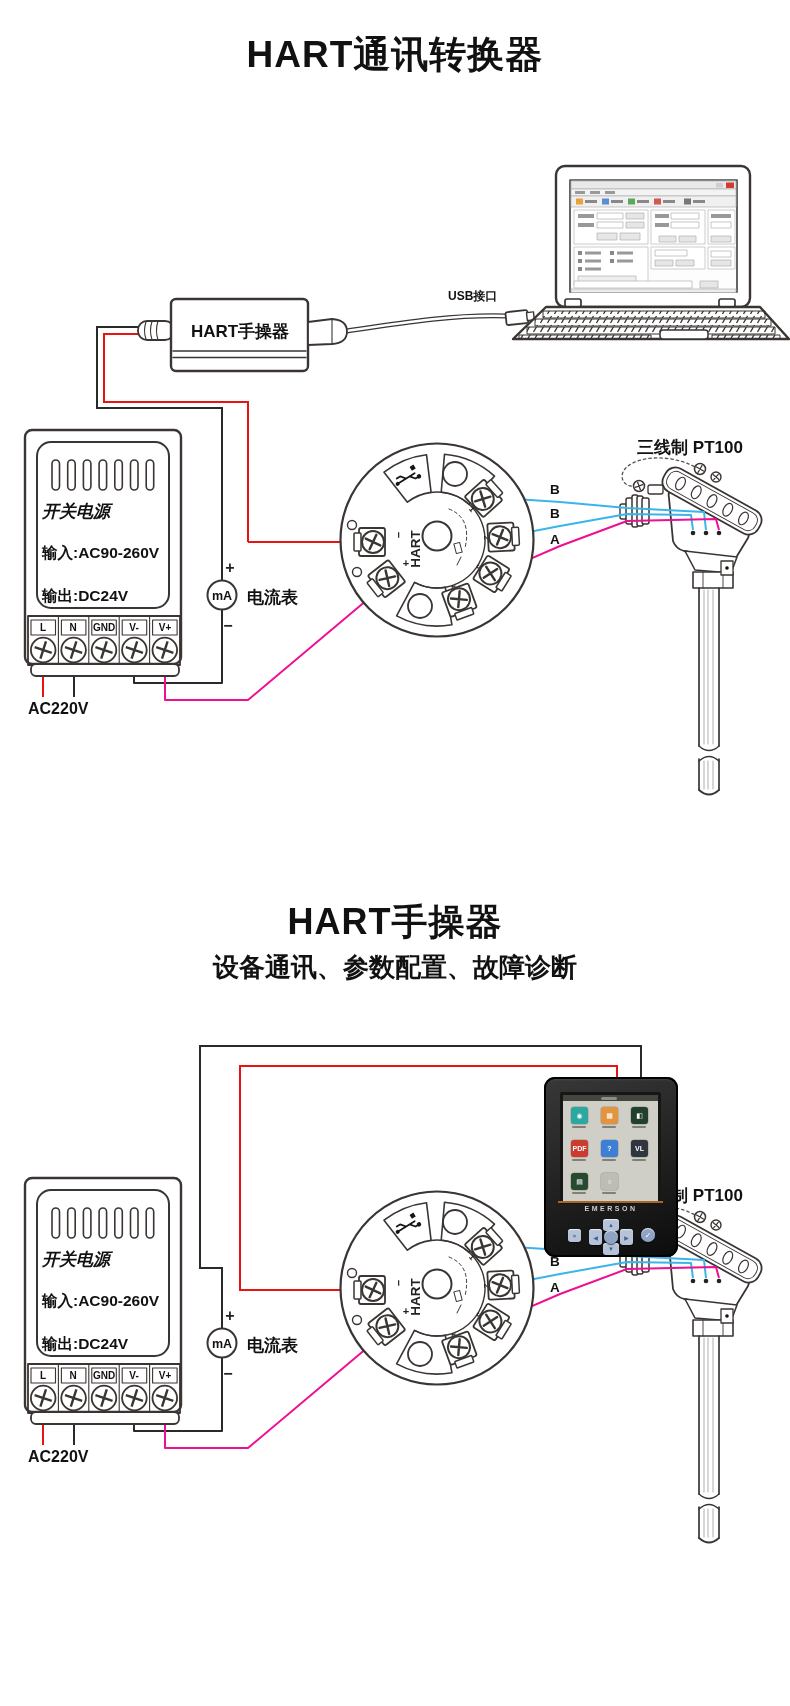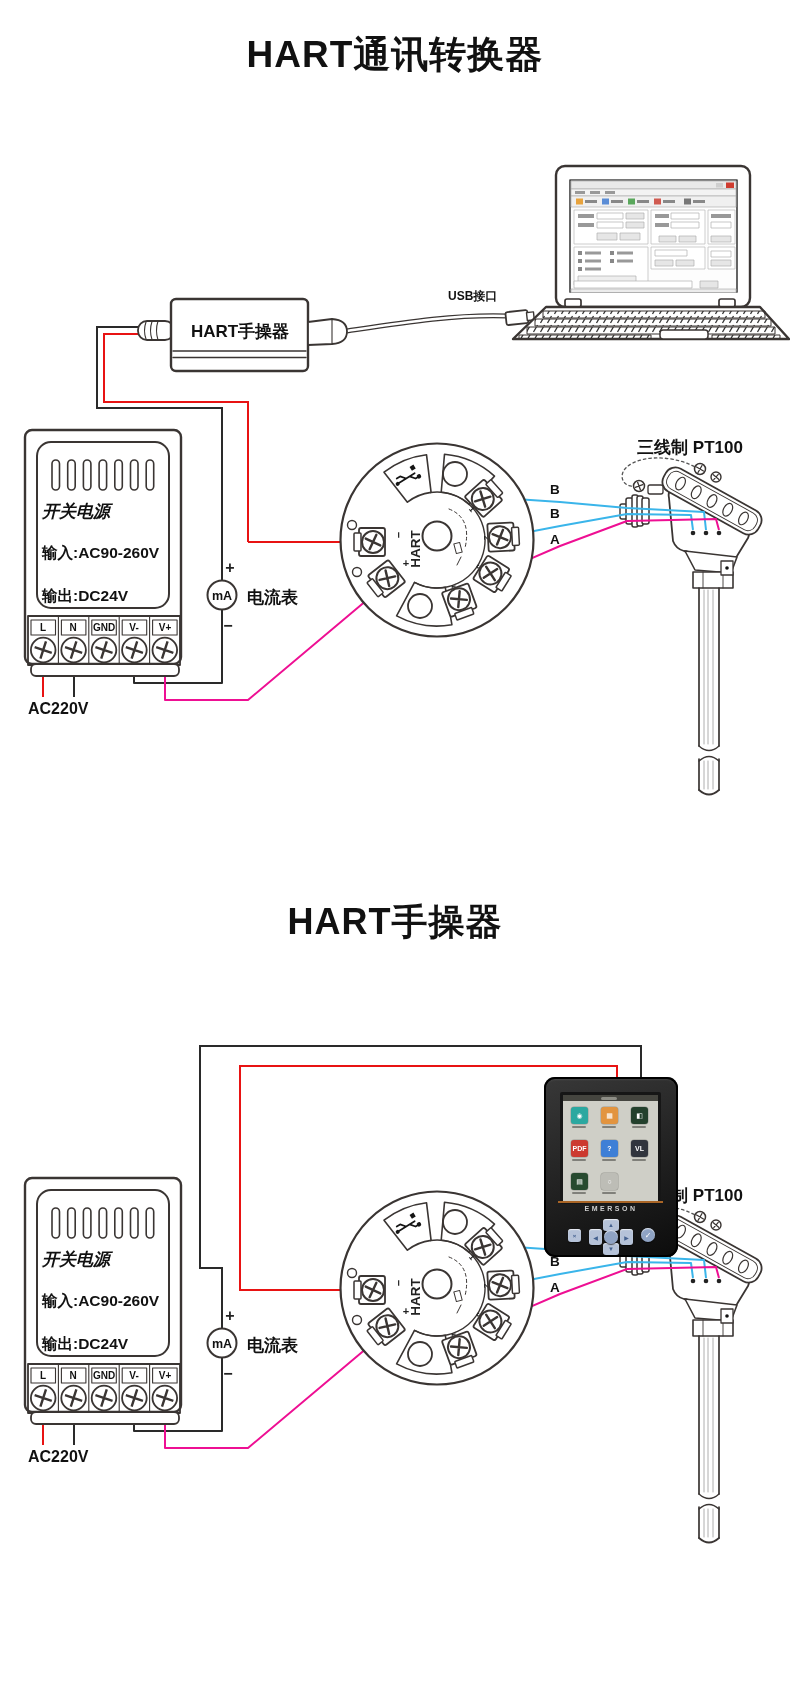--- a/index.html
+++ b/index.html
@@ -410,20 +410,21 @@
 <span class="term-lbl" style="left:28px;top:622px">L</span>
 <span class="term-lbl" style="left:58px;top:622px">N</span>
 <span class="term-lbl" style="left:89px;top:622px">GND</span>
 <span class="term-lbl" style="left:119px;top:622px">V-</span>
 <span class="term-lbl" style="left:150px;top:622px">V+</span>
 <div class="lbl" style="left:28px;top:700px;font-size:16px">AC220V</div>
 <div class="lbl" style="left:247px;top:586px;font-size:17px">电流表</div>
 <div class="lbl" style="left:610px;top:436px;width:160px;text-align:center;font-size:17px">三线制 PT100</div>
 
 <div class="title" style="top:898px;font-size:36px">HART手操器</div>
+<div class="subtitle" style="top:950px;font-size:26px">设备通讯、参数配置、故障诊断</div>
 
 <div class="lbl psu-lbl" style="left:42px;top:1248px">开关电源</div>
 <div class="lbl" style="left:42px;top:1291px;font-size:15.5px">输入:AC90-260V</div>
 <div class="lbl" style="left:42px;top:1334px;font-size:15.5px">输出:DC24V</div>
 <span class="term-lbl" style="left:28px;top:1370px">L</span>
 <span class="term-lbl" style="left:58px;top:1370px">N</span>
 <span class="term-lbl" style="left:89px;top:1370px">GND</span>
 <span class="term-lbl" style="left:119px;top:1370px">V-</span>
 <span class="term-lbl" style="left:150px;top:1370px">V+</span>
 <div class="lbl" style="left:28px;top:1448px;font-size:16px">AC220V</div>

